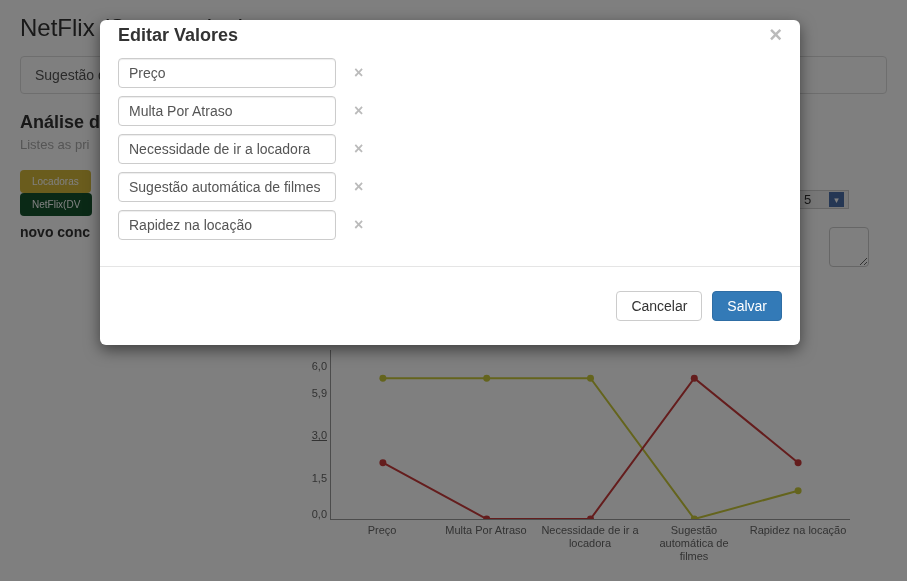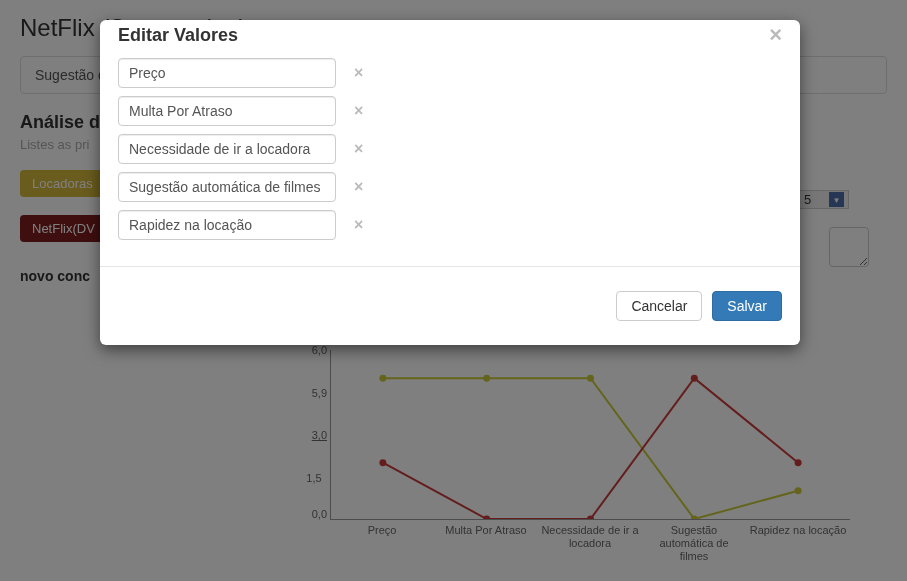--- a/index.html
+++ b/index.html
@@ -38,26 +38,26 @@
 }
 .section-sub {
   font-size: 13px;
   color: #aaa;
   margin: 4px 0 18px 0;
 }
 .badge {
   display: inline-block;
   padding: 6px 12px;
   border-radius: 4px;
-  font-size: 13px;
+  font-size: 10px;
   color: #fff;
-  margin-bottom: 18px;
+  margin-bottom: 0;
 }
 .badge-yellow { background: #d4b83a; color: #fff; }
-.badge-red { background: #7f1d1d; }
+.badge-red { background: #14532d; }
 .novo { font-size: 14px; color: #333; font-weight: 700; margin-top: 8px; }
 
 .right-panel {
   position: absolute;
   right: 38px;
   top: 190px;
   width: 70px;
 }
 .select-like {
   border: 1px solid #ccc;
@@ -256,24 +256,24 @@
           <circle cx="364" cy="170" r="3.5" fill="#c9c93a"></circle>
           <circle cx="468" cy="141.66666666666666" r="3.5" fill="#c9c93a"></circle>
           <path d="M52 113.33333333333334 L156 170 L260 170 L364 28.333333333333314 L468 113.33333333333334 " stroke="#c93a3a" stroke-width="2" fill="none"></path>
           <circle cx="52" cy="113.33333333333334" r="3.5" fill="#c93a3a"></circle>
           <circle cx="156" cy="170" r="3.5" fill="#c93a3a"></circle>
           <circle cx="260" cy="170" r="3.5" fill="#c93a3a"></circle>
           <circle cx="364" cy="28.333333333333314" r="3.5" fill="#c93a3a"></circle>
           <circle cx="468" cy="113.33333333333334" r="3.5" fill="#c93a3a"></circle>
         </svg>
     <div class="y-tick" style="top: 164px;">0,0</div>
-        <div class="y-tick" style="top: 127.5px; text-align: center;">1,5</div>
+        <div class="y-tick" style="top: 127.5px;">1,5</div>
         <div class="y-tick" style="top: 85px; text-decoration: underline;">3,0</div>
         <div class="y-tick" style="top: 42.5px;">5,9</div>
-        <div class="y-tick" style="top: 0px;">6,0</div>
+        <div class="y-tick" style="top: 16px;">6,0</div>
       </div>
     <div class="x-labels" id="x-labels">
         <div class="x-label">Preço</div>
         <div class="x-label">Multa Por Atraso</div>
         <div class="x-label">Necessidade de ir a locadora</div>
         <div class="x-label">Sugestão automática de filmes</div>
         <div class="x-label">Rapidez na locação</div>
       </div>
   </div>
 </div>

